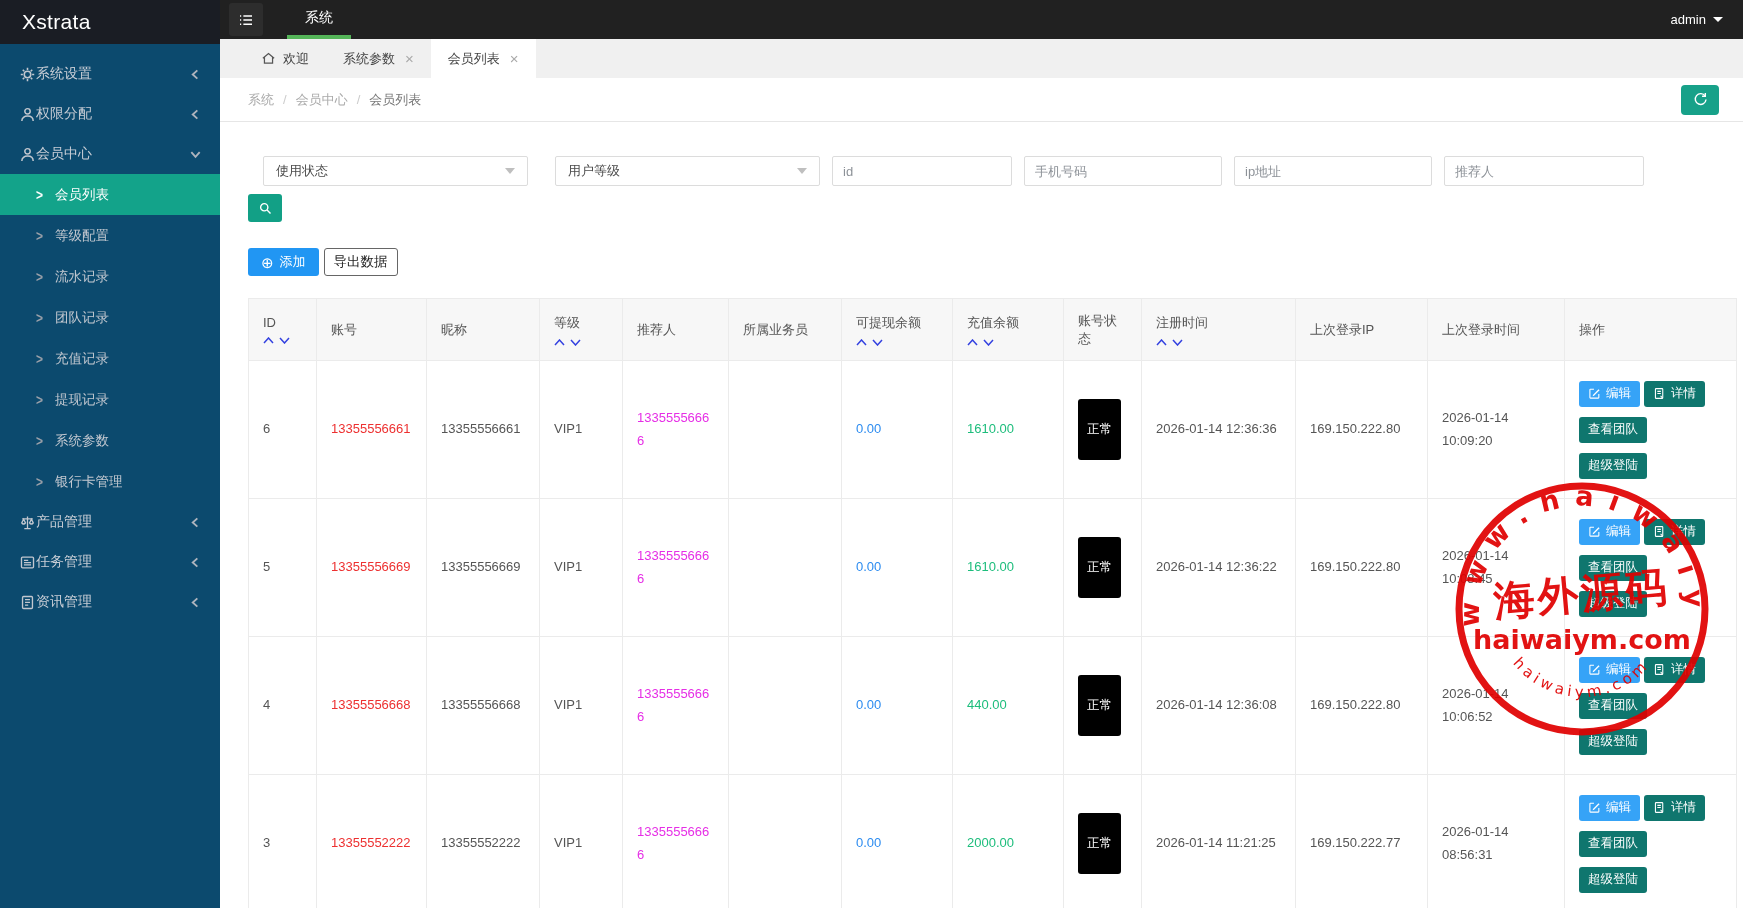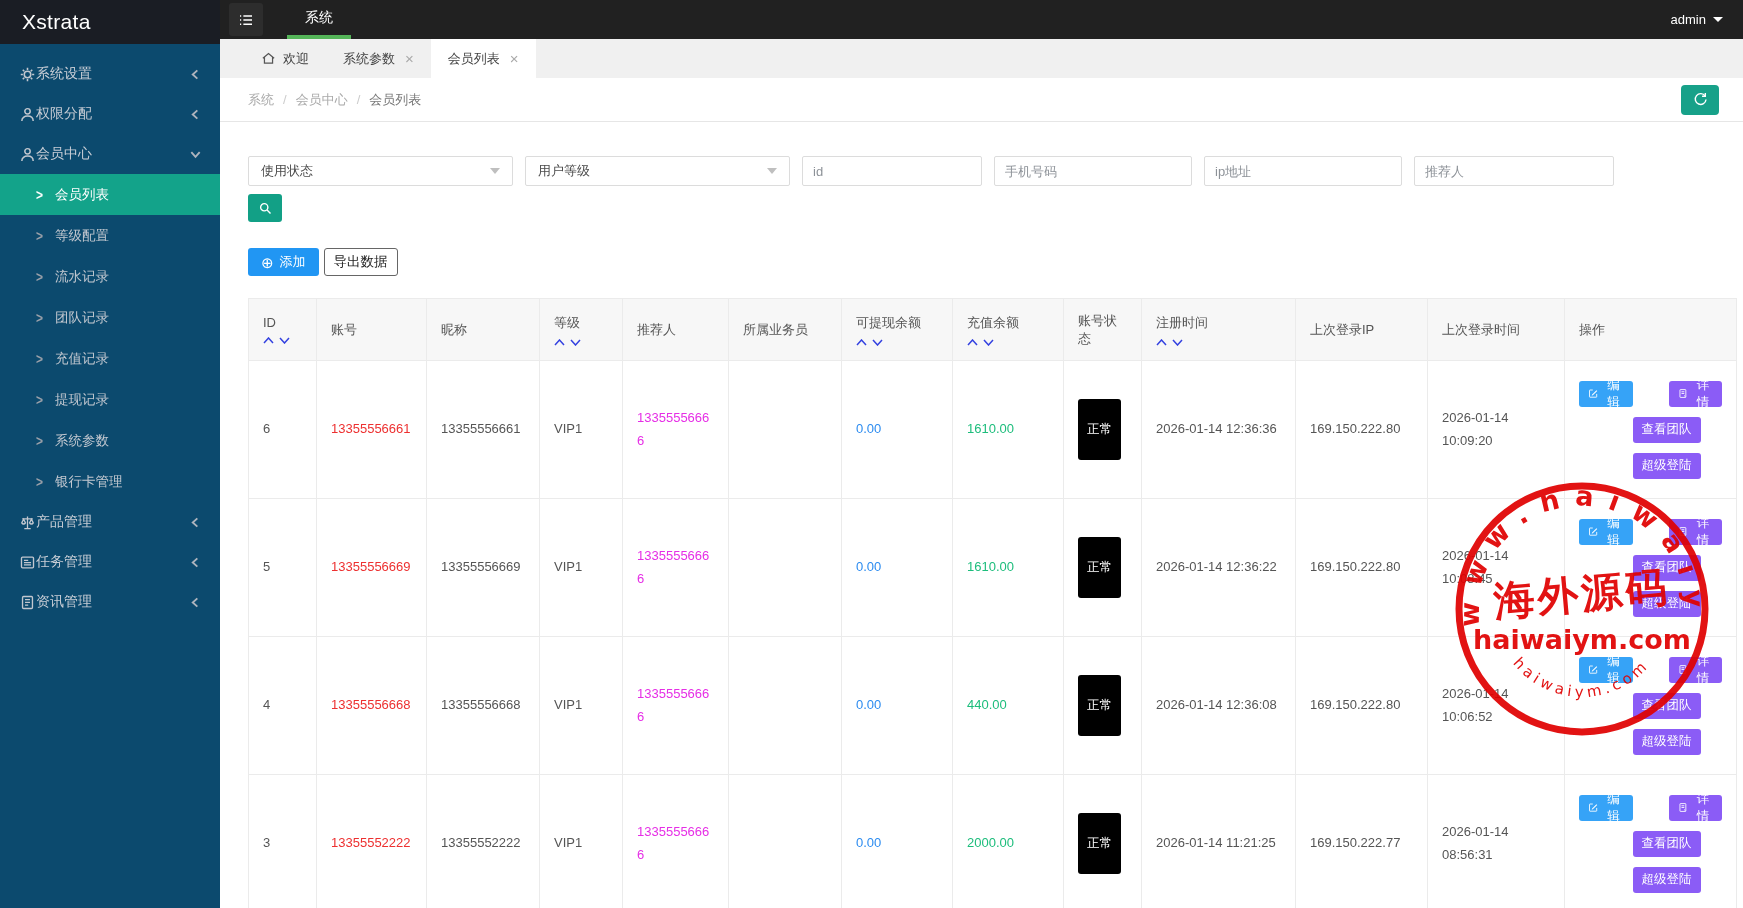--- a/index.html
+++ b/index.html
@@ -45,21 +45,21 @@
                     padding:0 24px 0 28px; border-bottom:1px solid #e6e6e6; font-size:13px; color:#aaa; }
   .crumb-sep { margin:0 9px; color:#ccc; }
   .crumb:last-of-type { color:#777; }
   .refresh-btn { margin-left:auto; width:38px; height:30px; background:#17a189; border:none; border-radius:4px;
                  display:flex; align-items:center; justify-content:center; cursor:pointer; }
 
   
   .page { flex:1; background:#fff; padding:0 6px 0 28px; position:relative; }
   .filters { margin-top:34px; display:flex; gap:12px; }
   .sel { width:265px; height:30px; border:1px solid #dcdcdc; border-radius:2px; display:flex; align-items:center;
-         padding:0 12px; font-size:13px; color:#4a4a4a; cursor:pointer; }
+         padding:0 12px; font-size:13px; color:#4a4a4a; cursor:pointer;margin-left:15px; }
   .sel .sel-caret { margin-left:auto; width:0; height:0; border-left:5px solid transparent;
                     border-right:5px solid transparent; border-top:6px solid #bfbfbf; }
   .flt-input { height:30px; border:1px solid #dcdcdc; border-radius:2px; padding:0 10px; font-size:13px; color:#444;
                font-family:"Liberation Sans","DejaVu Sans",sans-serif; }
   .flt-input::placeholder { color:#8d9298; opacity:1; }
   .w-id{width:180px} .w-phone{width:198px} .w-ip{width:198px} .w-ref{width:200px}
   .search-btn { margin-top:8px; width:34px; height:28px; background:#12a086; border:none; border-radius:3px;
                 display:flex; align-items:center; justify-content:center; cursor:pointer; }
 
   .toolbar { margin-top:26px; display:flex; gap:5px; align-items:center; }
@@ -73,24 +73,24 @@
   table.grid { margin-top:22px; width:100%; border-collapse:collapse; table-layout:fixed; }
   .grid th, .grid td { border:1px solid #ebebeb; text-align:left; vertical-align:middle;
                        padding:8px 14px; font-size:13px; color:#555; }
   .grid thead th { background:#f7f7f7; font-weight:normal; color:#555; height:62px; }
   .grid tbody td { height:138px; background:#fff; line-height:1.7; word-wrap:break-word; }
   .sorters { display:flex; gap:5px; margin-top:7px; }
   .sorters svg { cursor:pointer; }
   .t-red { color:#ed3030; } .t-magenta { color:#e62ee6; } .t-blue { color:#2d8cf0; } .t-green { color:#1dbd7c; }
   .badge { display:inline-block; padding:20px 9px; background:#000000; color:#fff; border-radius:3px; font-size:12.5px; }
   .actions { display:flex; flex-direction:column; gap:10px; }
-  .action-row { display:flex; gap:4px;justify-content:center; }
+  .action-row { display:flex; gap:4px; }
   .btn-sm { height:26px; padding:0 9px; border:none; border-radius:3px; color:#fff; font-size:12.5px;
             display:inline-flex; align-items:center; gap:5px; cursor:pointer; font-family:inherit; }
-  .btn-edit { background:#36a3f7; } .btn-teal { background:#8b5cf6;margin-left:32px; }
+  .btn-edit { background:#36a3f7; } .btn-teal { background:#0f766e; }
 
   
   .stamp { position:absolute; left:1222px; top:347px; width:280px; height:280px; z-index:40;
            pointer-events:none; opacity:.92; }
 </style>
 </head>
 <body>
 
 <div class="app">
 

